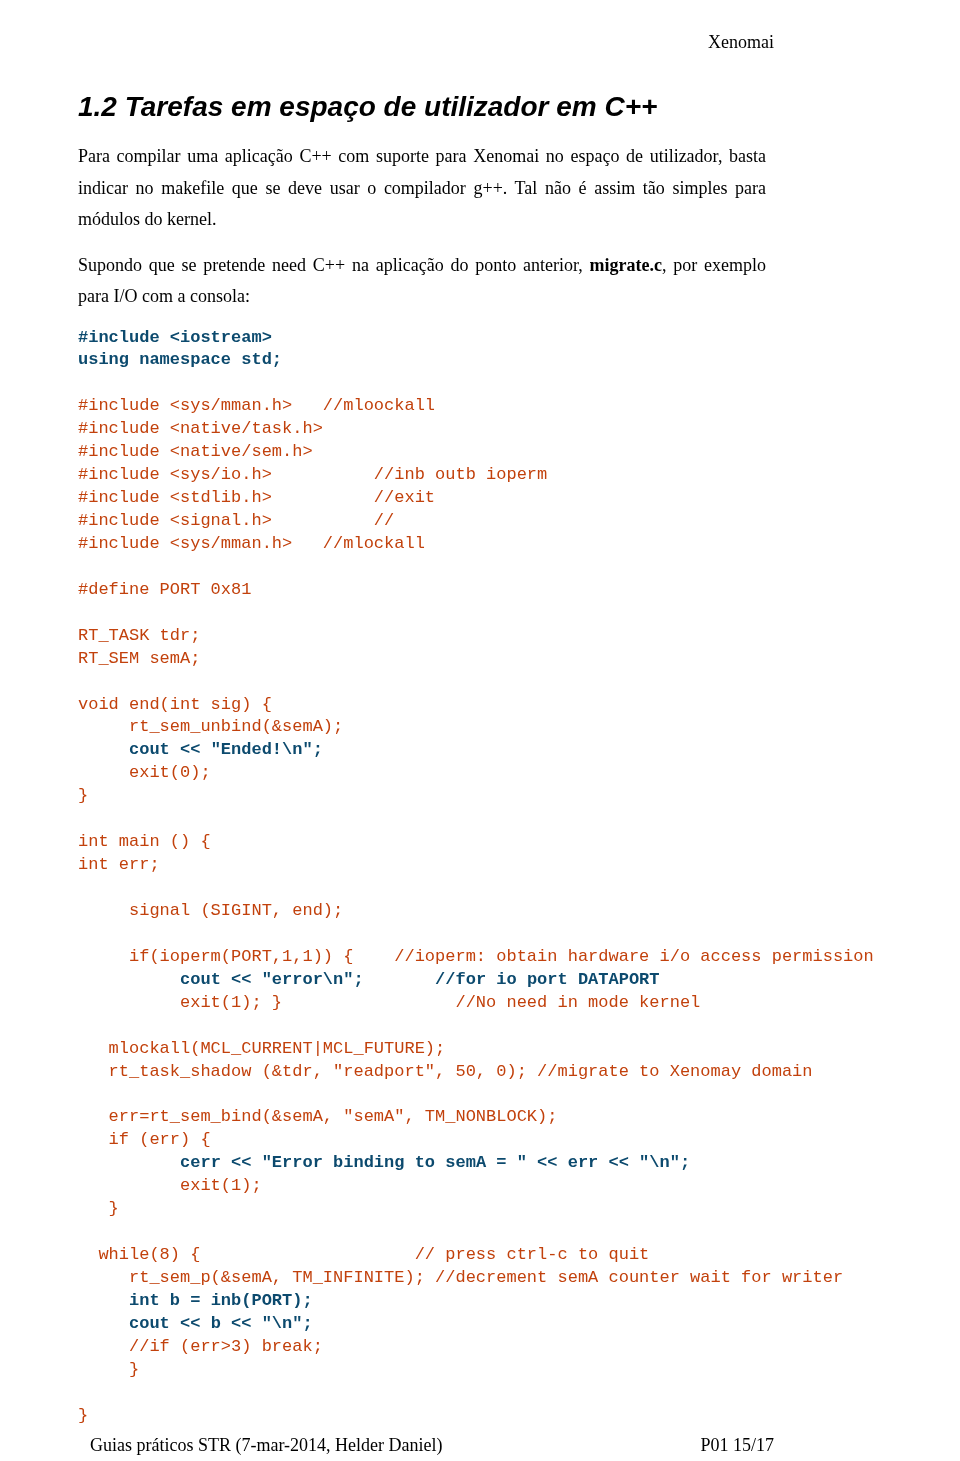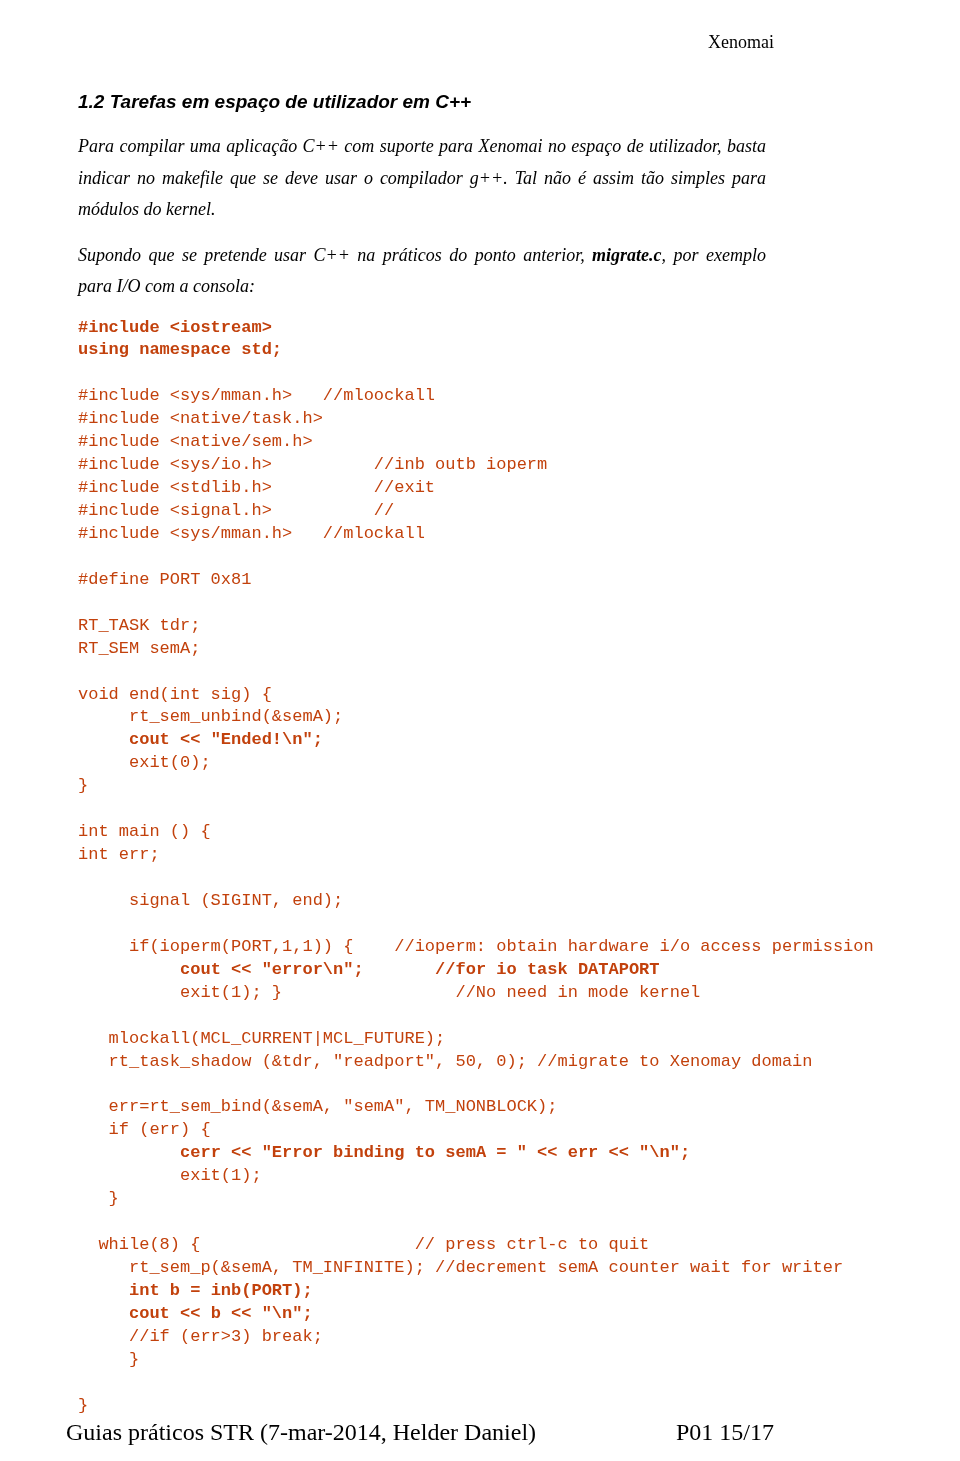--- a/index.html
+++ b/index.html
@@ -21,64 +21,63 @@
   .header-right {
     position: absolute;
     top: 32px;
     right: 78px;
     font-size: 18px;
   }
   h2.section {
     font-family: Arial, Helvetica, sans-serif;
     font-weight: bold;
     font-style: italic;
-    font-size: 19px;
+    font-size: 28px;
     margin: 48px 0 18px 0;
   }
   p.body {
     font-size: 18px;
     line-height: 1.75;
     margin: 0 8px 14px 0;
     text-align: justify;
-    font-style: italic;
   }
   .code {
     font-family: "Courier New", Courier, monospace;
     font-size: 17px;
     line-height: 1.35;
     white-space: pre;
     margin: 10px 0 0 0;
   }
   .c-blue { color: #c2410c; }
-  .c-red  { color: #c2410c; }
+  .c-red  { color: #0c4a6e; }
   .bold   { font-weight: bold; }
   .footer {
     position: absolute;
     bottom: 32px;
-    left: 66px;
+    left: 90px;
     right: 78px;
     display: flex;
     justify-content: space-between;
-    font-size: 24px;
+    font-size: 18px;
     align-items: center;
   }
 </style>
 </head>
 <body>
 
 <div class="page">
 
   <div class="header-right">Xenomai</div>
 
   <h2 class="section">1.2  Tarefas em espaço de utilizador em C++</h2>
 
   <p class="body">Para compilar uma aplicação C++ com suporte para Xenomai no espaço de utilizador, basta indicar no makefile que se deve usar o compilador g++. Tal não é assim tão simples para módulos do kernel.</p>
 
   <p class="body">
-    <span>Supondo que se pretende usar C++ na práticos do ponto anterior, </span><span class="bold">migrate.c</span><span>, por exemplo para I/O com a consola:</span>
+    <span>Supondo que se pretende need C++ na aplicação do ponto anterior, </span><span class="bold">migrate.c</span><span>, por exemplo para I/O com a consola:</span>
   </p>
 
   <div class="code"><span class="c-red bold">#include &lt;iostream&gt;</span>
 <span class="c-red bold">using namespace std;</span>
 <span></span>
 <span class="c-blue">#include &lt;sys/mman.h&gt;   //mloockall</span>
 <span class="c-blue">#include &lt;native/task.h&gt;</span>
 <span class="c-blue">#include &lt;native/sem.h&gt;</span>
 <span class="c-blue">#include &lt;sys/io.h&gt;          //inb outb ioperm</span>
 <span class="c-blue">#include &lt;stdlib.h&gt;          //exit</span>
@@ -95,21 +94,21 @@
 <span><span>     </span><span class="c-red bold">cout &lt;&lt; "Ended!\n";</span></span>
 <span class="c-blue">     exit(0);</span>
 <span class="c-blue">}</span>
 <span></span>
 <span class="c-blue">int main () {</span>
 <span class="c-blue">int err;</span>
 <span></span>
 <span class="c-blue">     signal (SIGINT, end);</span>
 <span></span>
 <span class="c-blue">     if(ioperm(PORT,1,1)) {    //ioperm: obtain hardware i/o access permission</span>
-<span><span>          </span><span class="c-red bold">cout &lt;&lt; "error\n";</span><span class="c-red bold">       //for io task DATAPORT</span></span>
+<span><span>          </span><span class="c-red bold">cout &lt;&lt; "error\n";</span><span class="c-red bold">       //for io port DATAPORT</span></span>
 <span class="c-blue">          exit(1); }                 //No need in mode kernel</span>
 <span></span>
 <span class="c-blue">   mlockall(MCL_CURRENT|MCL_FUTURE);</span>
 <span class="c-blue">   rt_task_shadow (&amp;tdr, "readport", 50, 0); //migrate to Xenomay domain</span>
 <span></span>
 <span class="c-blue">   err=rt_sem_bind(&amp;semA, "semA", TM_NONBLOCK);</span>
 <span class="c-blue">   if (err) {</span>
 <span><span>          </span><span class="c-red bold">cerr &lt;&lt; "Error binding to semA = " &lt;&lt; err &lt;&lt; "\n";</span></span>
 <span class="c-blue">          exit(1);</span>
 <span class="c-blue">   }</span>

